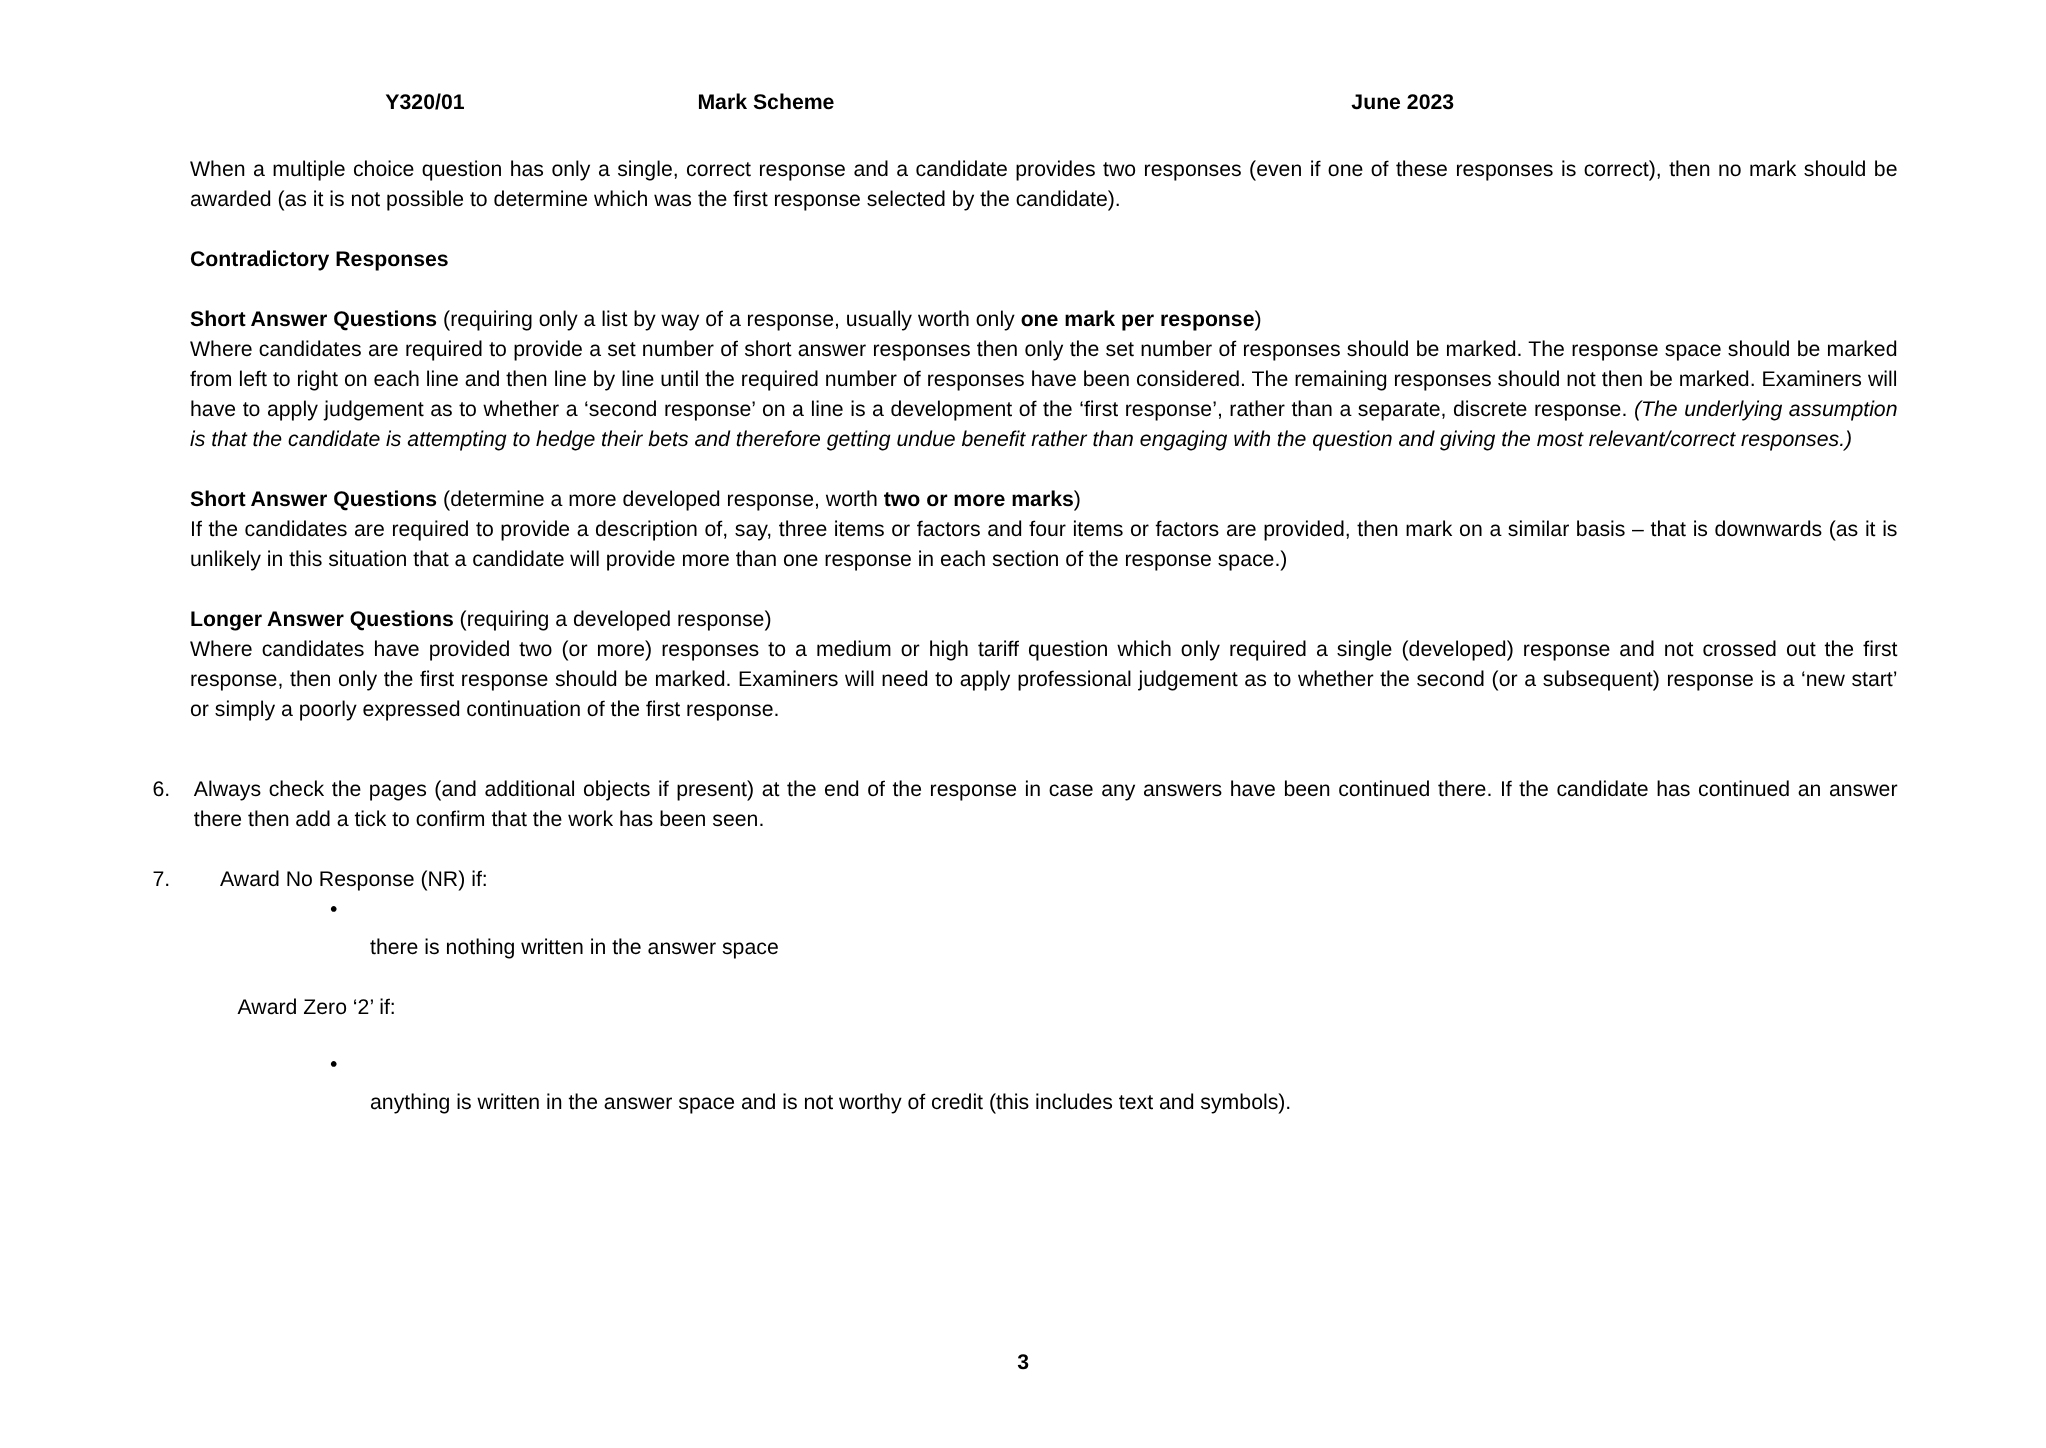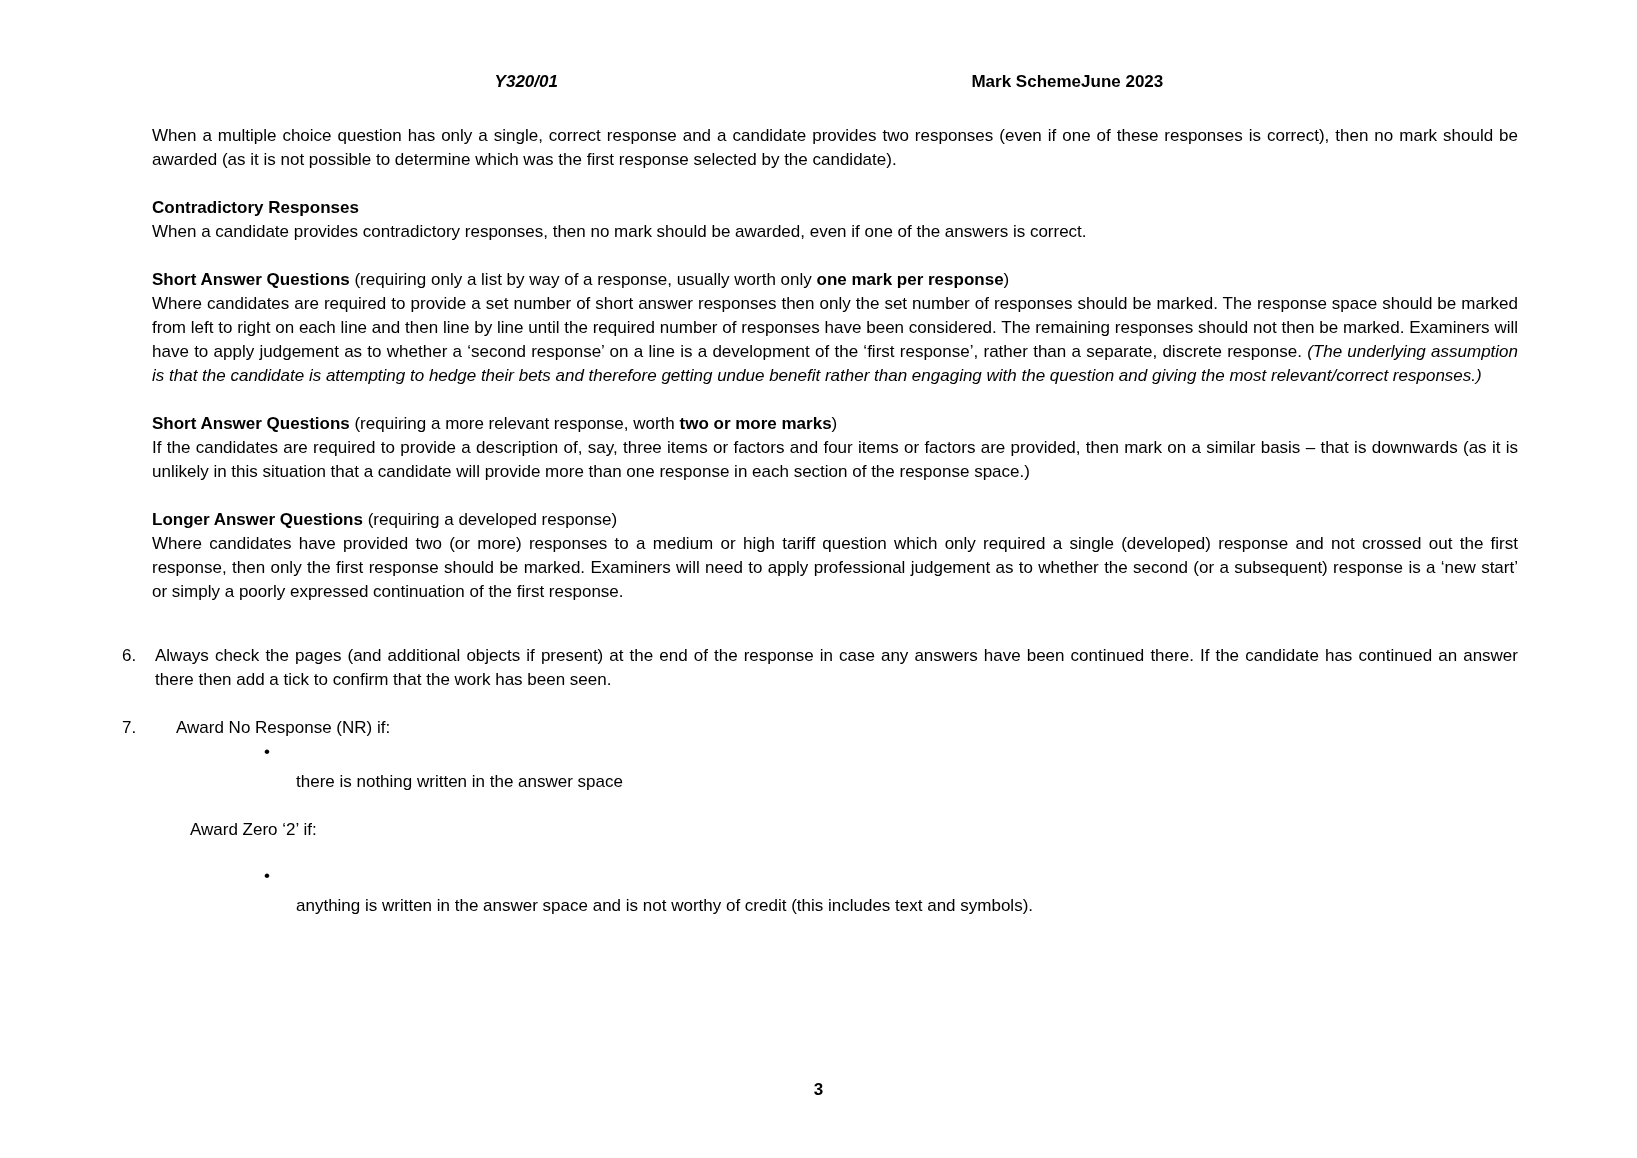--- a/index.html
+++ b/index.html
@@ -13,22 +13,22 @@
     font-size:17px;
     line-height:24px;
     overflow:hidden;
   }
   
   .header {
     position:absolute; top:70px; left:122px; right:120px;
     display:flex; align-items:baseline;
     font-weight:bold;
   }
-  .header .h-left  { flex:1; text-align:right;font-style:italic; }
-  .header .h-center{ flex:1.2; text-align:right; }
+  .header .h-left  { flex:1; text-align:center; }
+  .header .h-center{ flex:1.2; text-align:left; }
   .header .h-right { flex:1; }
 
   
   .content { position:absolute; top:0; left:122px; width:1396px; }
   .indent { margin-left:30px; }
   .just { text-align:justify; }
   .it { font-style:italic; }
   b { font-weight:bold; }
 
   #intro-para { margin-top:124px; }
@@ -63,30 +63,29 @@
     <span class="h-center">Mark Scheme</span>
     <span class="h-right">June 2023</span>
   </div>
 
   <div class="content">
 
     <p id="intro-para" class="indent just">When a multiple choice question has only a single, correct response and a candidate provides two responses (even if one of these responses is correct), then no mark should be awarded (as it is not possible to determine which was the first response selected by the candidate).</p>
 
     <div class="sec indent">
       <p><b>Contradictory Responses</b></p>
-      <p class="just">When a candidate provides contradictory responses, then no mark should be awarded, even if one of the answers is correct.</p>
     </div>
 
     <div class="sec indent">
       <p><b>Short Answer Questions</b><span> (requiring only a list by way of a response, usually worth only </span><b>one mark per response</b><span>)</span></p>
       <p class="just"><span>Where candidates are required to provide a set number of short answer responses then only the set number of responses should be marked. The response space should be marked from left to right on each line and then line by line until the required number of responses have been considered.  The remaining responses should not then be marked. Examiners will have to apply judgement as to whether a ‘second response’ on a line is a development of the ‘first response’, rather than a separate, discrete response.  </span><span class="it">(The underlying assumption is that the candidate is attempting to hedge their bets and therefore getting undue benefit rather than engaging with the question and giving the most relevant/correct responses.)</span></p>
     </div>
 
     <div class="sec indent">
-      <p><b>Short Answer Questions</b><span> (requiring a more relevant response, worth </span><b>two or more marks</b><span>)</span></p>
+      <p><b>Short Answer Questions</b><span> (determine a more developed response, worth </span><b>two or more marks</b><span>)</span></p>
       <p class="just">If the candidates are required to provide a description of, say, three items or factors and four items or factors are provided, then mark on a similar basis – that is downwards (as it is unlikely in this situation that a candidate will provide more than one response in each section of the response space.)</p>
     </div>
 
     <div class="sec indent">
       <p><b>Longer Answer Questions</b><span> (requiring a developed response)</span></p>
       <p class="just">Where candidates have provided two (or more) responses to a medium or high tariff question which only required a single (developed) response and not crossed out the first response, then only the first response should be marked. Examiners will need to apply professional judgement as to whether the second (or a subsequent) response is a ‘new start’ or simply a poorly expressed continuation of the first response.</p>
     </div>
 
     <div class="item" id="item-6">
       <span class="num">6.</span>

